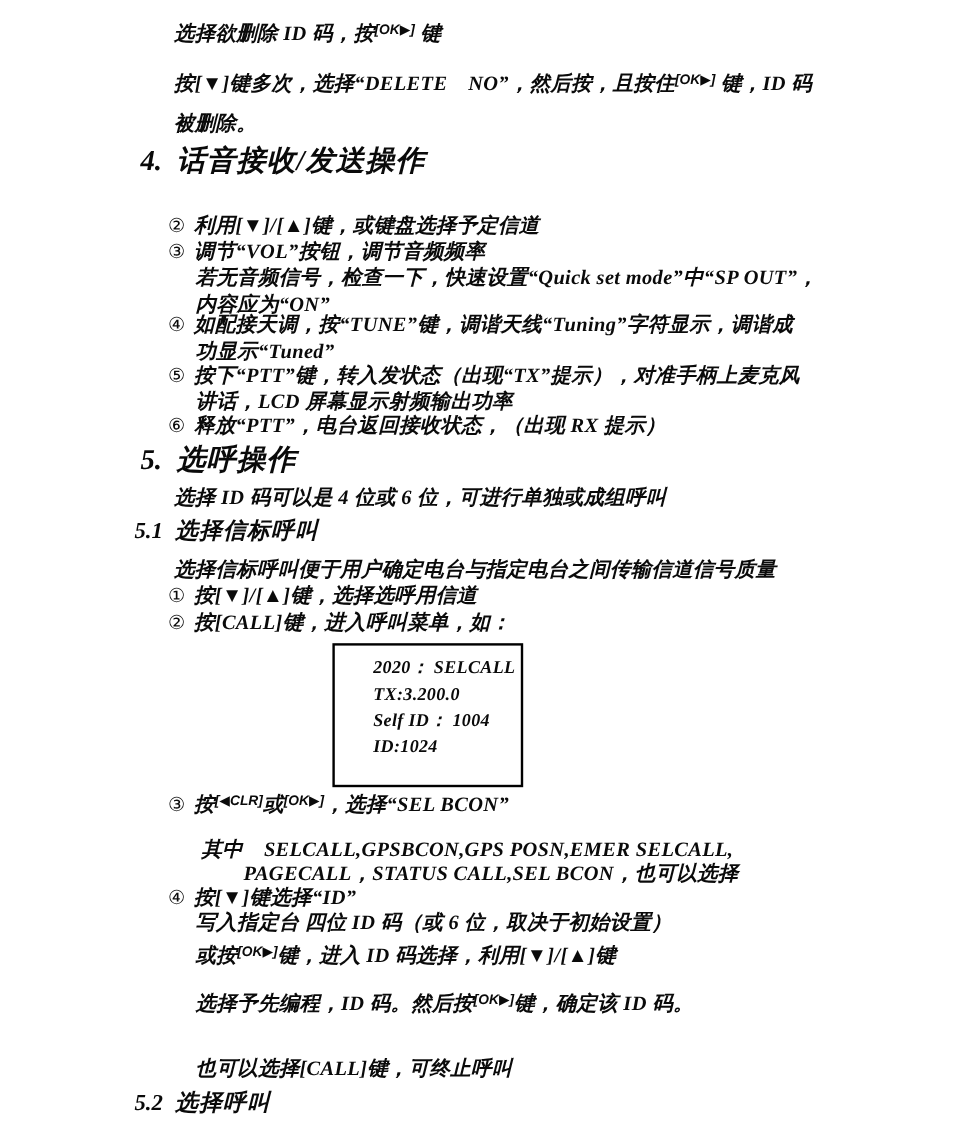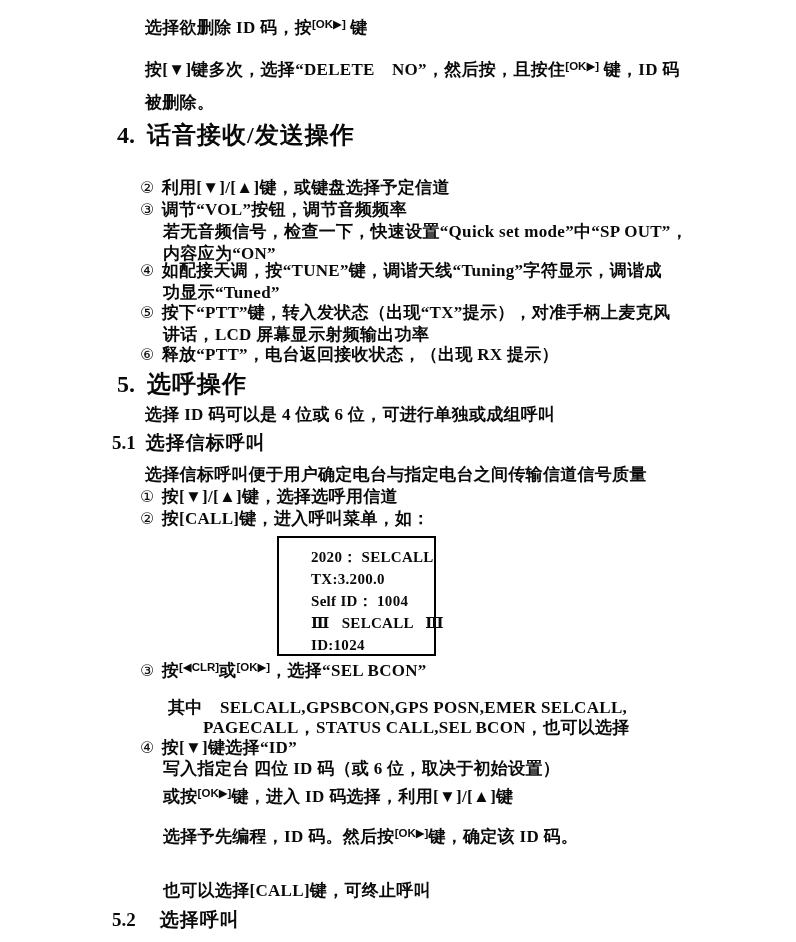--- a/index.html
+++ b/index.html
@@ -4,20 +4,21 @@
 <style>
   html,body{margin:0;padding:0;background:#ffffff;}
   .page{
     position:relative;
     width:796px;height:942px;
     background:#ffffff;
     color:#0a0a0a;
     font-family:"Liberation Serif","DejaVu Serif",serif;
     font-weight:bold;
     overflow:hidden;
+    font-style:italic;
   }
   .line{
     position:absolute;
     font-size:17px;
     line-height:22px;
     white-space:pre;
     letter-spacing:0.3px;
   }
   .h{font-size:24px;letter-spacing:1px;}
   .h2{font-size:19px;letter-spacing:1px;}
@@ -78,31 +79,30 @@
 
   <div class="line h2" style="left:112px;top:432px"><span class="hnum" style="margin-right:10px">5.1</span><span>选择信标呼叫</span></div>
   <div class="line" style="left:145px;top:464px"><span>选择信标呼叫便于用户确定电台与指定电台之间传输信道信号质量</span></div>
   <div class="line" style="left:140px;top:486px"><span class="cnum">①</span><span>按[▼]/[▲]键，选择选呼用信道</span></div>
   <div class="line" style="left:140px;top:508px"><span class="cnum">②</span><span>按[CALL]键，进入呼叫菜单，如：</span></div>
 
   <div class="lcd-box">
     <div class="lcd-line">2020： SELCALL</div>
     <div class="lcd-line">TX:3.200.0</div>
     <div class="lcd-line">Self ID： 1004</div>
-    <div class="lcd-line">Ⅲ   SELCALL   Ⅲ</div>
     <div class="lcd-line">ID:1024</div>
   </div>
 
   <div class="line" style="left:140px;top:660px"><span class="cnum">③</span><span>按</span><span class="k">[◀CLR]</span><span>或</span><span class="k">[OK▶]</span><span>，选择“SEL BCON”</span></div>
 
   <div class="line" style="left:168px;top:697px"><span>其中　SELCALL,GPSBCON,GPS POSN,EMER SELCALL,</span></div>
   <div class="line" style="left:203px;top:717px"><span>PAGECALL，STATUS CALL,SEL BCON，也可以选择</span></div>
 
   <div class="line" style="left:140px;top:737px"><span class="cnum">④</span><span>按[▼]键选择“ID”</span></div>
   <div class="line" style="left:163px;top:758px"><span>写入指定台 四位 ID 码（或 6 位，取决于初始设置）</span></div>
   <div class="line" style="left:163px;top:786px"><span>或按</span><span class="k">[OK▶]</span><span>键，进入 ID 码选择，利用[▼]/[▲]键</span></div>
   <div class="line" style="left:163px;top:826px"><span>选择予先编程，ID 码。然后按</span><span class="k">[OK▶]</span><span>键，确定该 ID 码。</span></div>
 
   <div class="line" style="left:163px;top:880px"><span>也可以选择[CALL]键，可终止呼叫</span></div>
 
-  <div class="line h2" style="left:112px;top:909px"><span class="hnum" style="margin-right:24px">5.2</span><span>选择呼叫</span></div>
+  <div class="line h2" style="left:112px;top:909px"><span class="hnum" style="margin-right:10px">5.2</span><span>选择呼叫</span></div>
 
 </div>
 
 </body></html>

